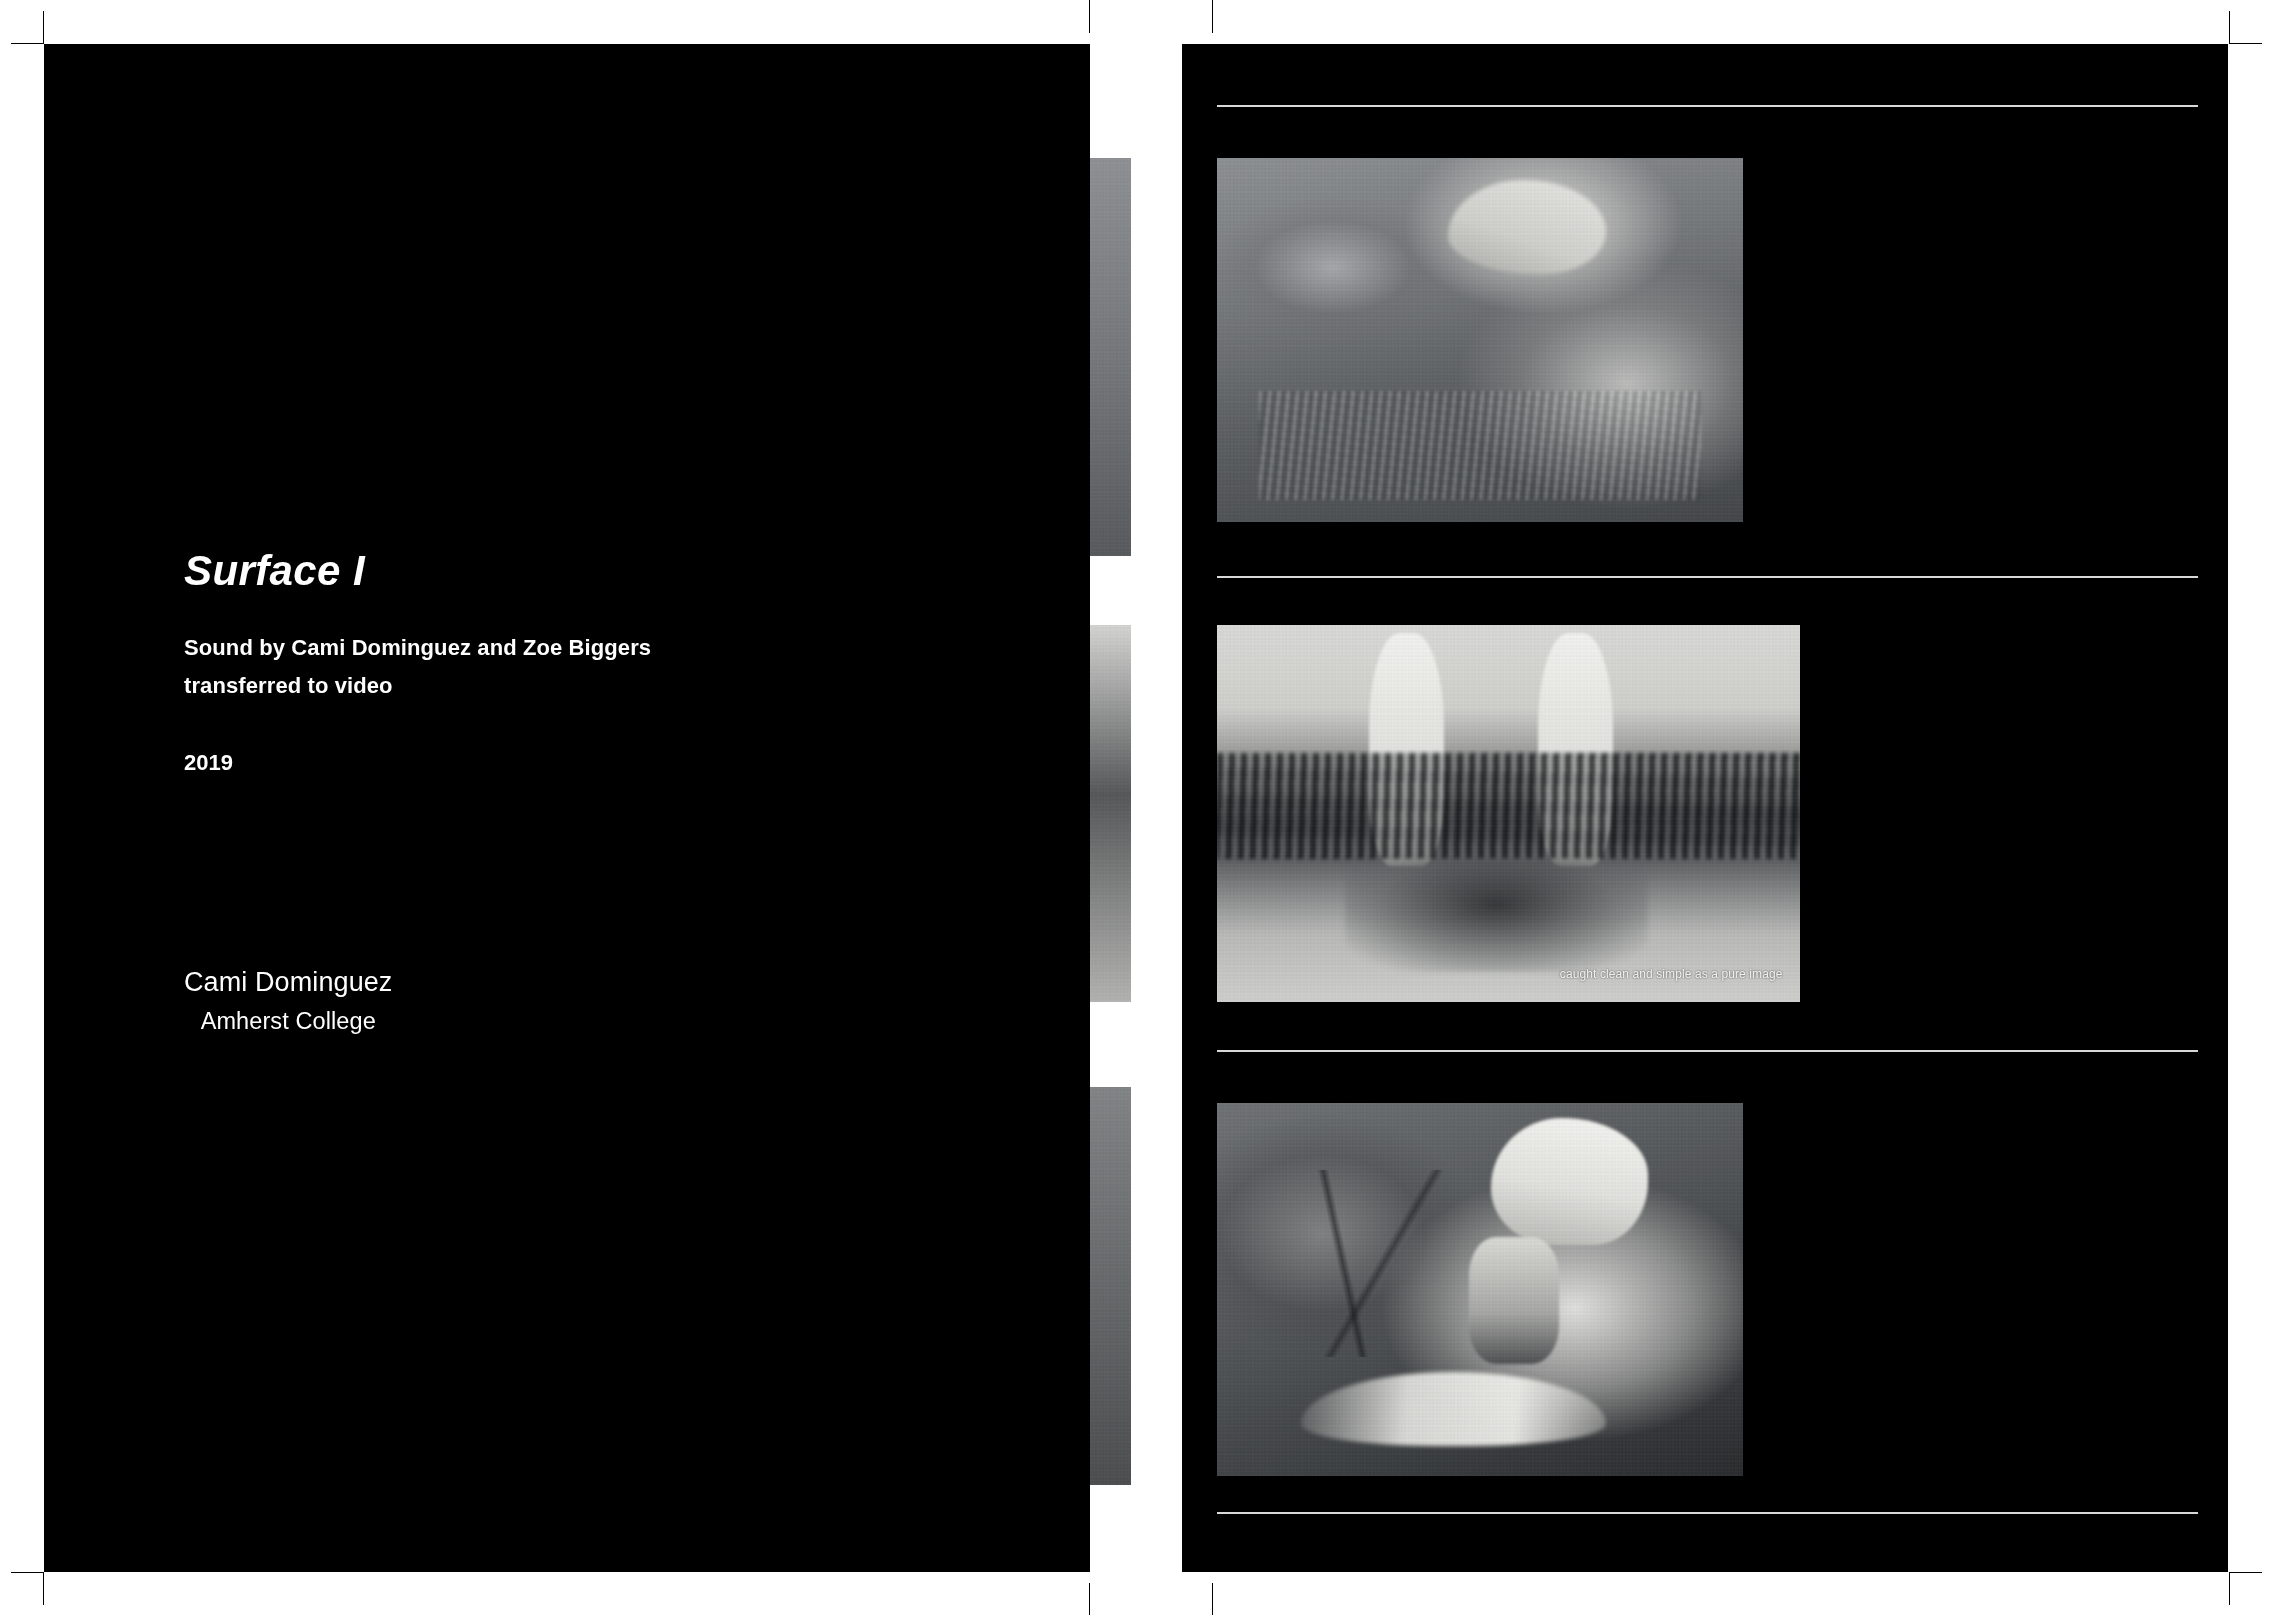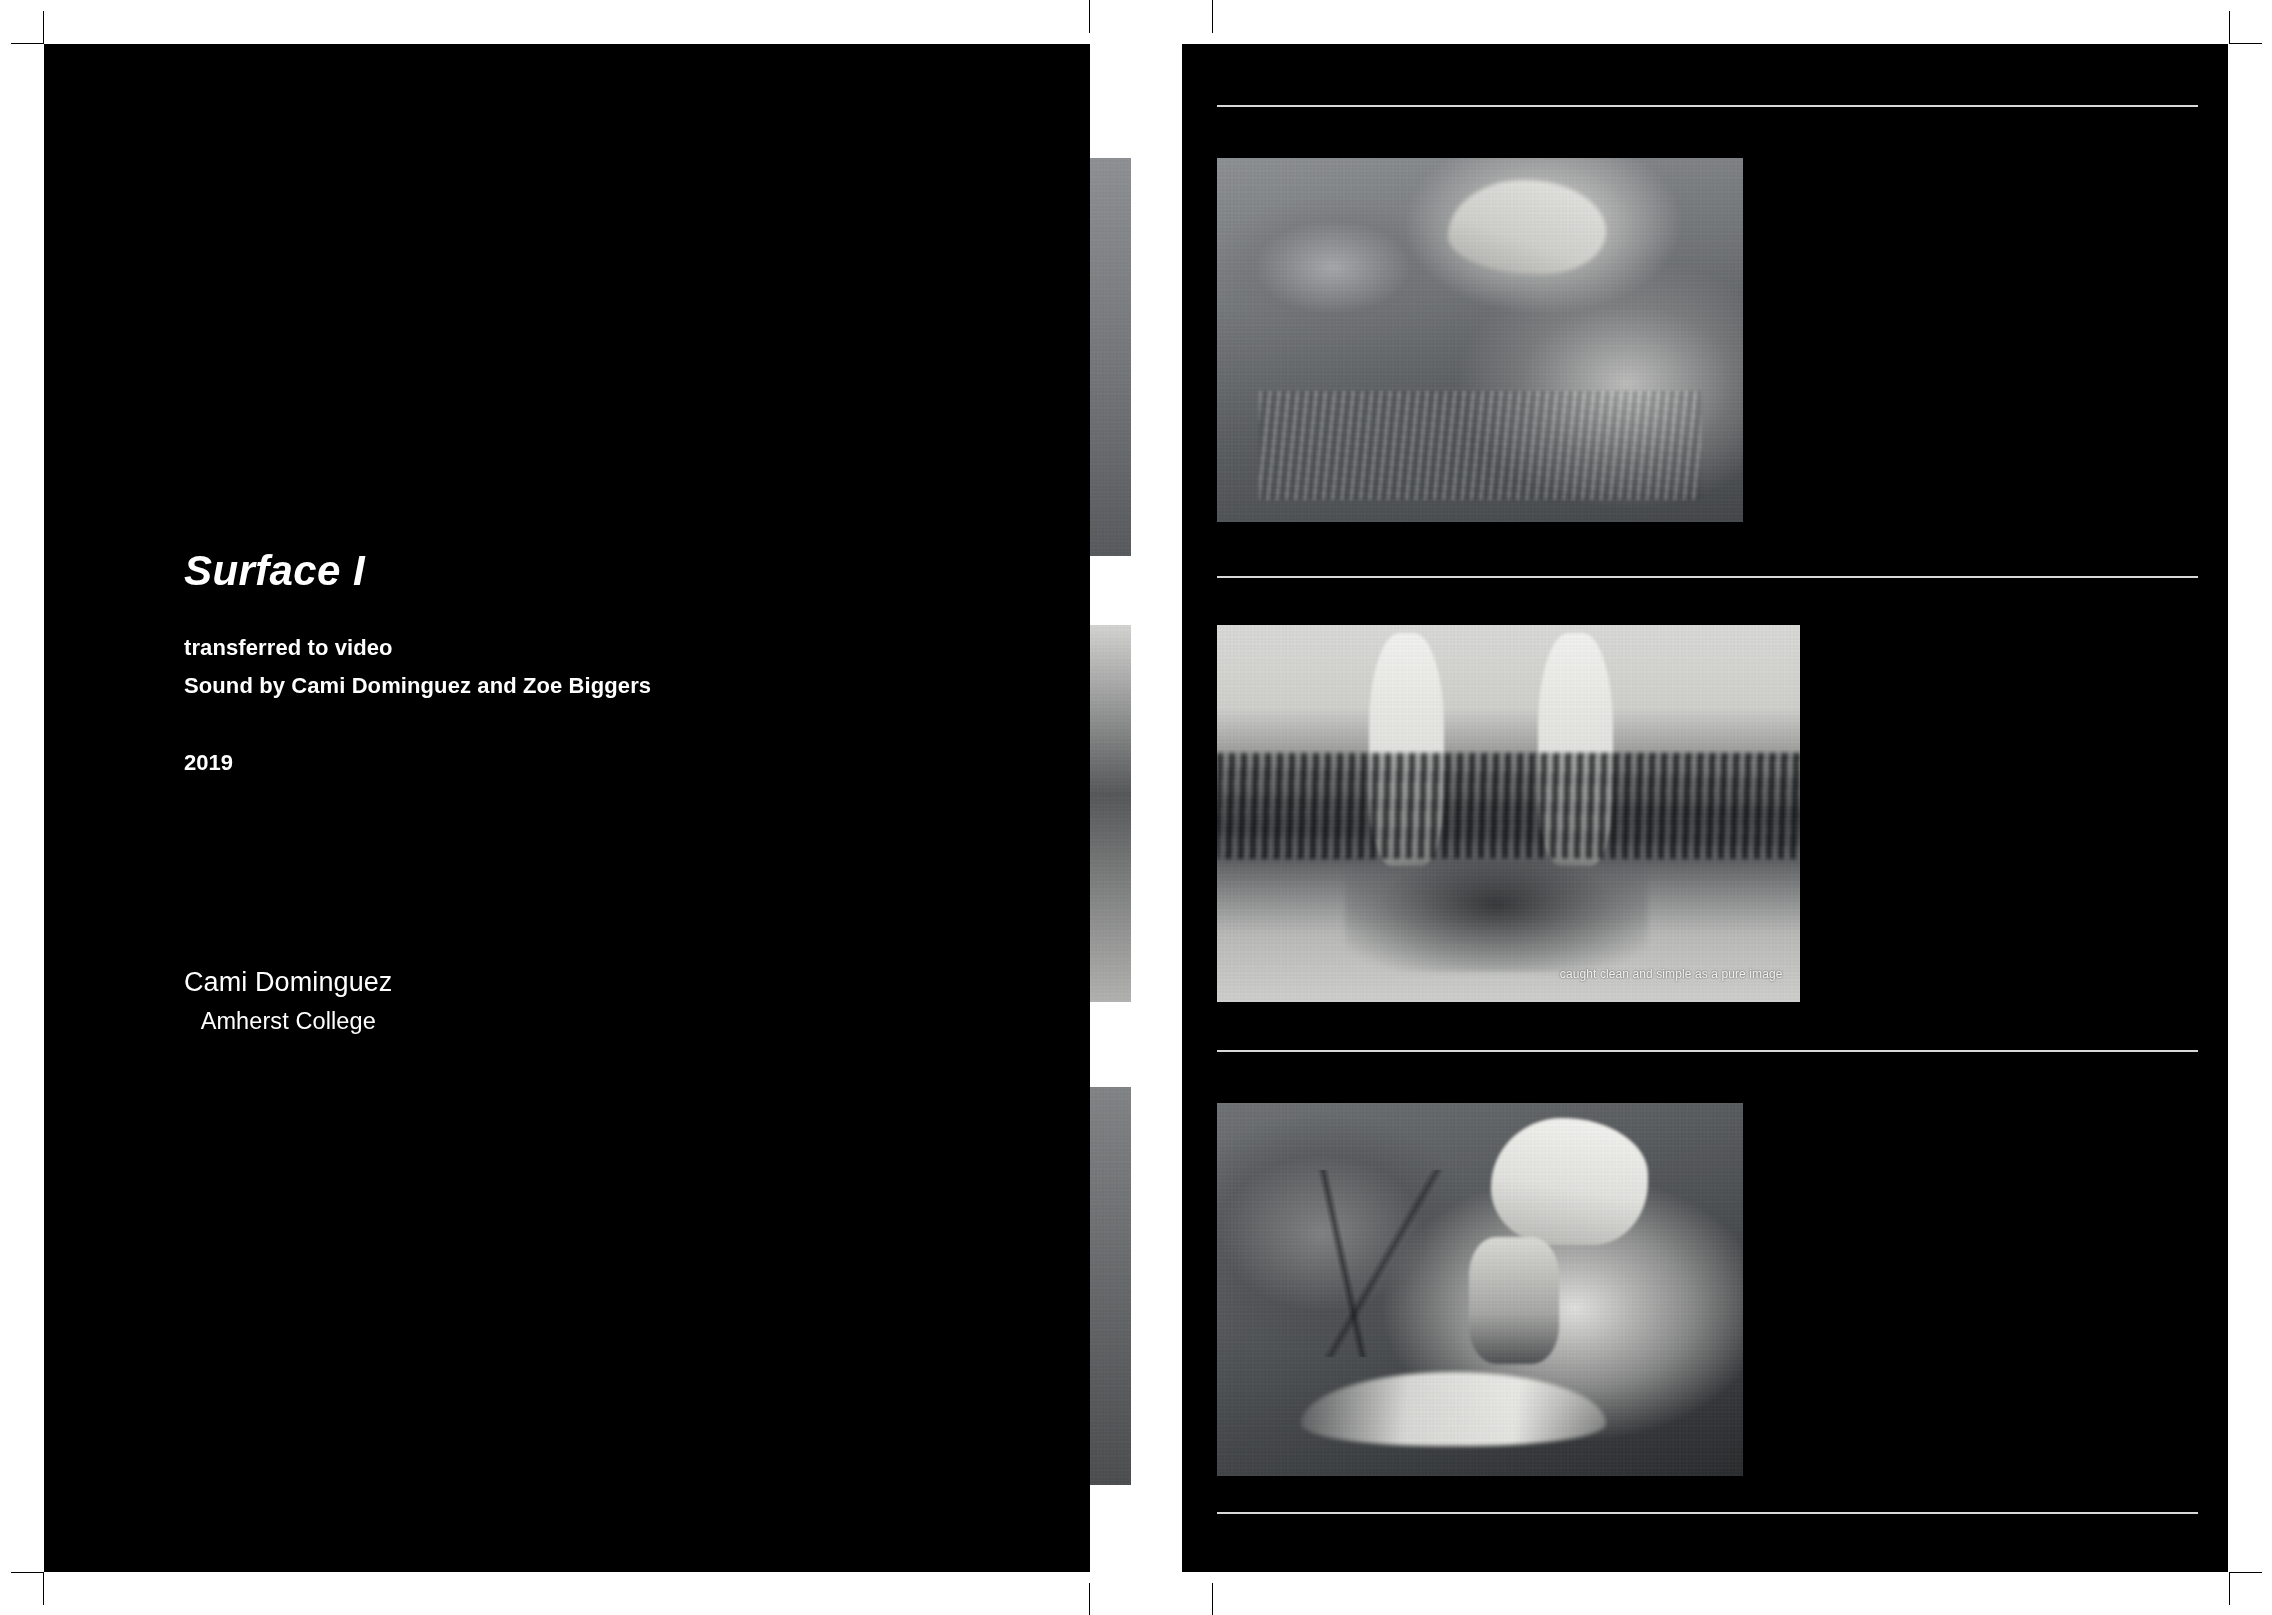--- a/index.html
+++ b/index.html
@@ -300,22 +300,22 @@
   <div class="crop h" style="left:2229px; top:43px;"></div>
   <div class="crop v" style="left:2229px; top:11.4px;"></div>
 
   <div class="crop h" style="left:2229px; top:1572px;"></div>
   <div class="crop v" style="left:2229px; top:1572px;"></div>
 </div>
 
 <div class="panel" id="left-page">
   <div id="left-text-block">
     <h1 id="work-title">Surface I</h1>
+    <p class="meta-line">Sound by Cami Dominguez and Zoe Biggers</p>
     <p class="meta-line">transferred to video</p>
-    <p class="meta-line">Sound by Cami Dominguez and Zoe Biggers</p>
     <p id="work-year">2019</p>
   </div>
 
   <div id="artist-block">
     <p id="artist-name">Cami Dominguez</p>
     <p id="artist-affiliation">Amherst College</p>
   </div>
 </div>
 
 <div class="bleed" id="bleed-1">

